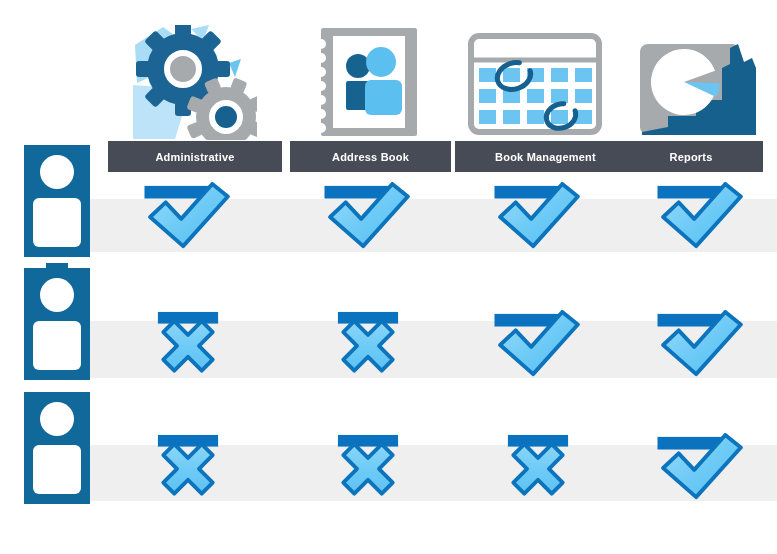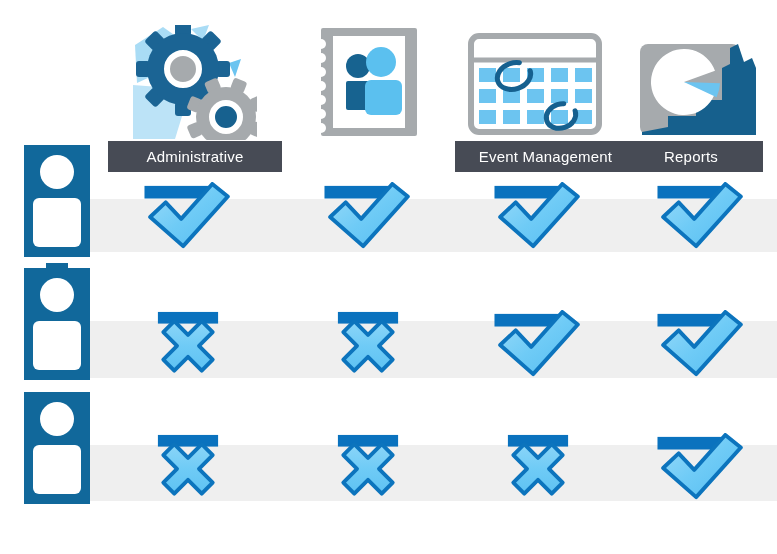--- a/index.html
+++ b/index.html
@@ -4,21 +4,21 @@
 <style>
   html,body{margin:0;padding:0;background:#fff;}
   #stage{
     position:relative;width:777px;height:554px;background:#fff;overflow:hidden;
     font-family:"Liberation Sans",sans-serif;
   }
   .stripe{position:absolute;left:90px;width:687px;background:#EFEFEF;}
   .col-label{
     position:absolute;top:141px;height:31px;background:#474B55;color:#FFFFFF;
     display:flex;align-items:center;justify-content:center;
-    font-size:15px;font-weight:normal;letter-spacing:.2px;
+    font-size:11px;font-weight:bold;letter-spacing:.2px;
   }
   .hdr-icon{position:absolute;}
   .user-icon{position:absolute;left:24px;width:66px;height:112px;}
   .user-tab{position:absolute;top:-5px;left:22px;width:22px;height:6px;background:#11689B;}
   .mark{position:absolute;}
   svg{display:block;}
   #symbol-defs{position:absolute;width:0;height:0;overflow:hidden;}
 </style>
 </head>
 <body>
@@ -142,21 +142,22 @@
   <div class="hdr-icon" style="left:638px;top:38px;">
     <svg width="118" height="97" viewBox="0 0 118 97">
       <rect x="2" y="6" width="100" height="91" rx="8" fill="#A6AAAD"></rect>
       <path d="M4 97 L4 94 L30 89 L30 78 L58 78 L58 62 L84 62 L84 30 L92 26 L92 10 L100 6 L106 24 L114 20 L118 30 L118 97 Z" fill="#16608D"></path>
       <path d="M46 44 L78.5 49.7 A33 33 0 1 1 77 32.7 Z" fill="#FFFFFF"></path>
       <path d="M46 44 L82 45.3 A36 36 0 0 1 78.6 59.2 Z" fill="#6CC4F0"></path>
     </svg>
   </div>
 
   <div class="col-label" style="left:108px;width:174px;">Administrative</div>
-  <div class="col-label" style="left:455px;width:181px;">Event Management</div>
+  <div class="col-label" style="left:290px;width:161px;">Address Book</div>
+  <div class="col-label" style="left:455px;width:181px;">Book Management</div>
   <div class="col-label" style="left:619px;width:144px;">Reports</div>
 
   <div id="matrix-layer">
       <div class="user-icon" style="top: 145px;">
         <svg viewBox="0 0 66 112" width="66" height="112">
           <use href="#sym-user"></use>
         </svg>
       </div>
       <div class="mark" style="left: 144px; top: 182px;">
         <svg viewBox="0 0 90 70" width="88" height="68">

